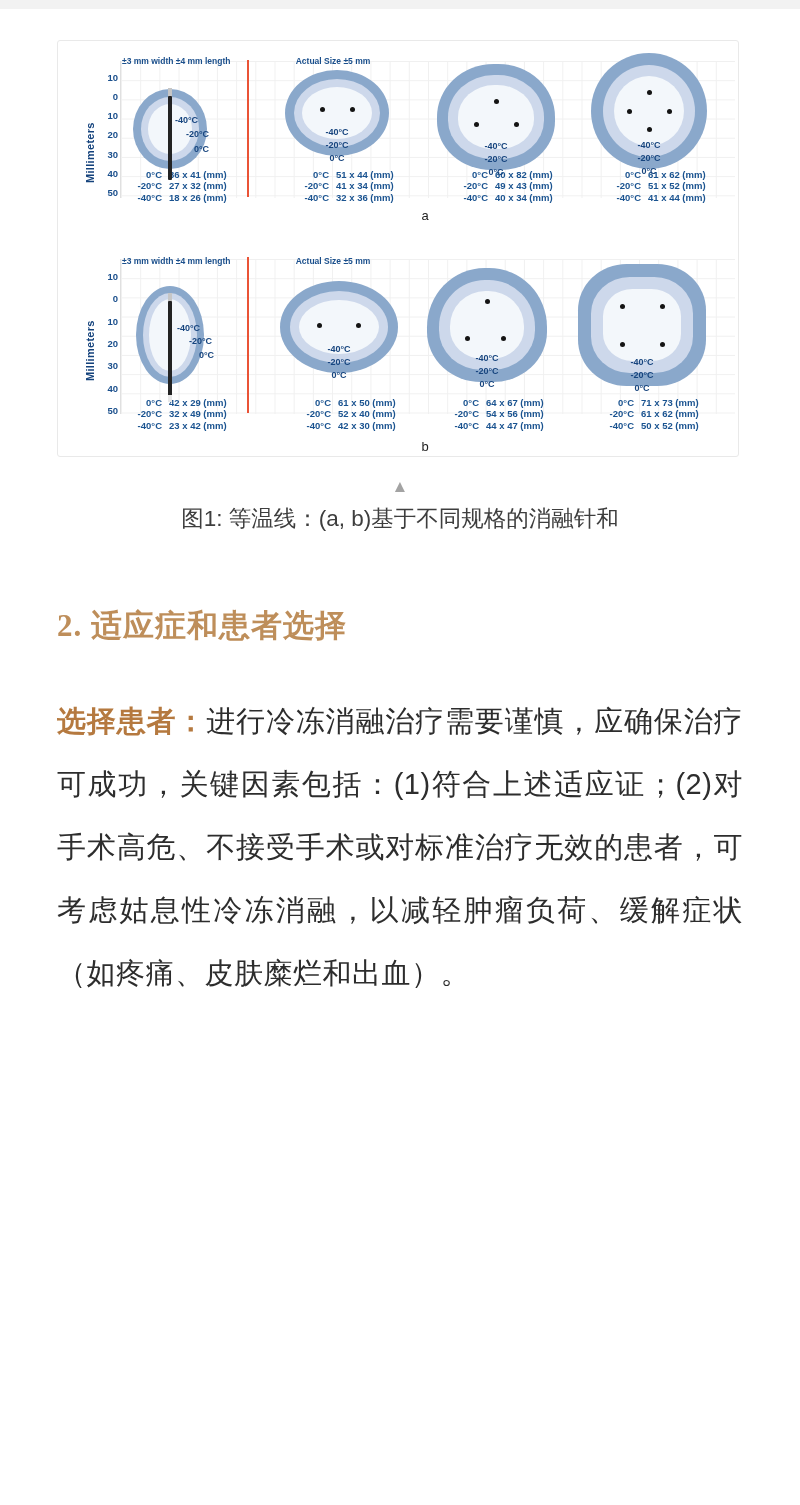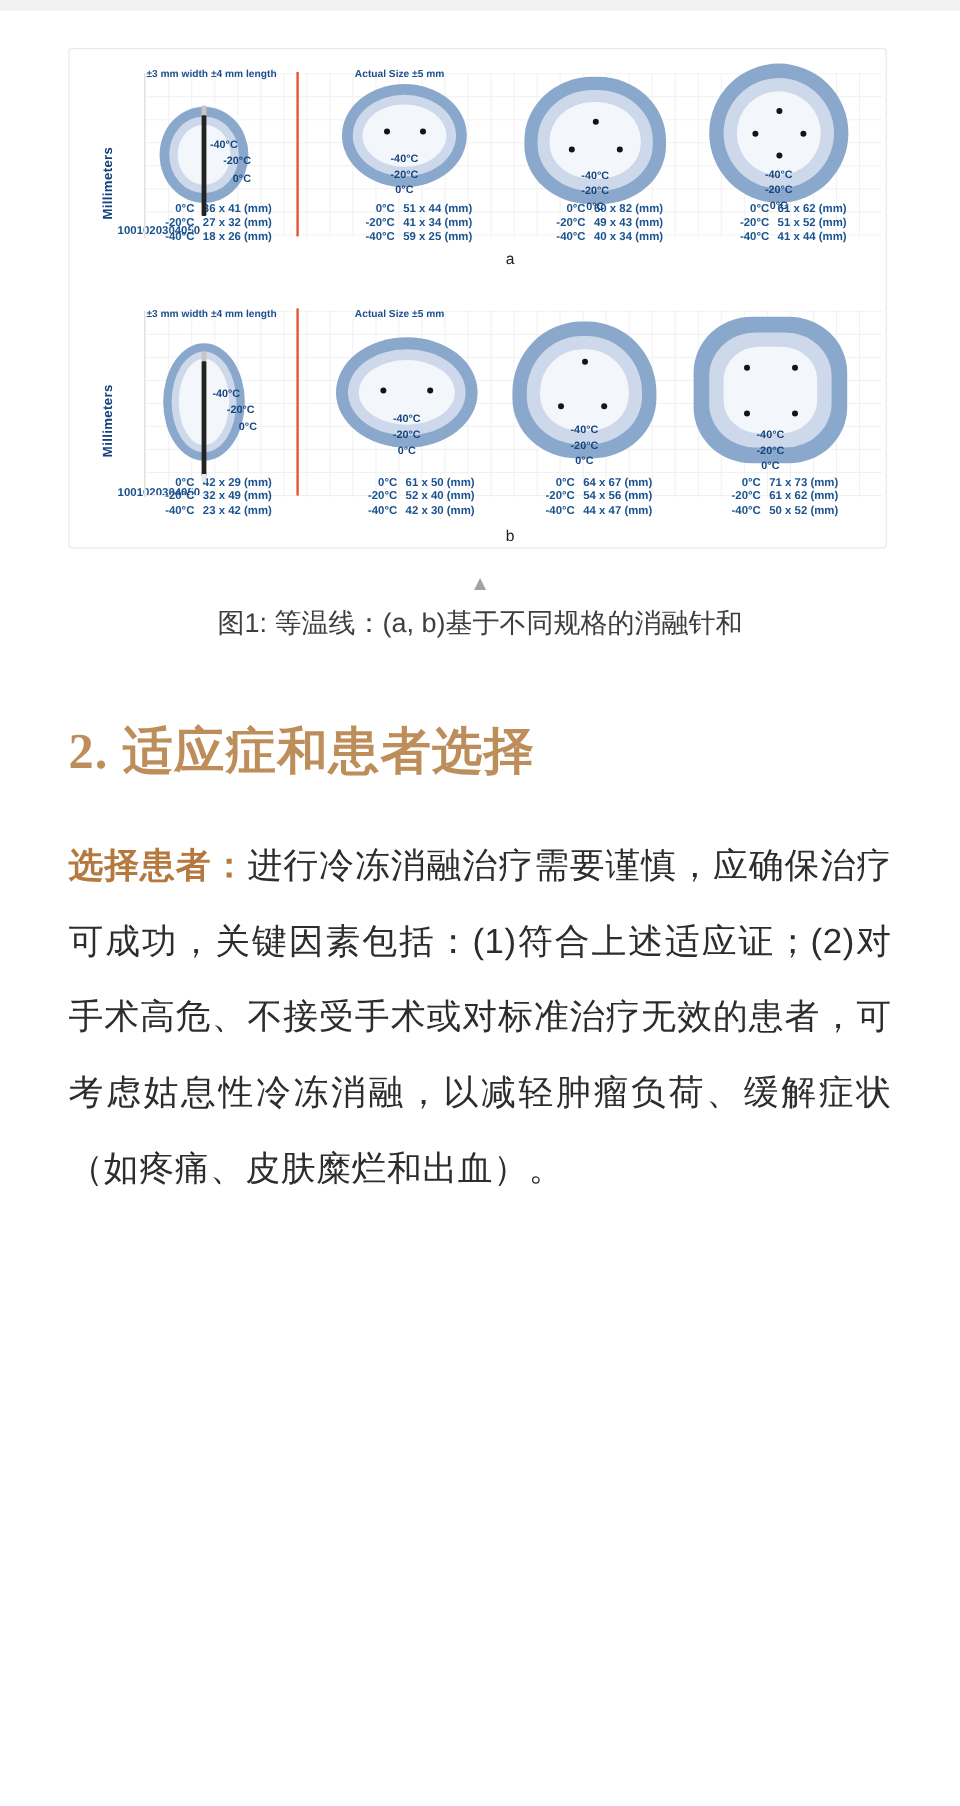--- a/index.html
+++ b/index.html
@@ -12,21 +12,21 @@
   .figure-card{
     position:relative;margin:31px 57px 0 57px;width:682px;height:417px;
     background:#fff;border:1px solid #e9e9e9;border-radius:3px;overflow:hidden;
     box-sizing:border-box;
   }
   .fig-row{position:absolute;left:0;width:682px;}
   .mm-label{
     position:absolute;writing-mode:vertical-rl;transform:rotate(180deg);
     font-size:11px;font-weight:bold;color:#14427c;letter-spacing:.3px;
   }
-  .ticks{position:absolute;display:flex;flex-direction:row;justify-content:space-between;
+  .ticks{position:absolute;display:flex;flex-direction:column;justify-content:space-between;
     align-items:flex-end;width:20px;font-size:9.5px;font-weight:600;color:#1a4f8c;}
   .grid{
     position:absolute;z-index:0;border-left:1px solid #e0e0e0;
     background-image:linear-gradient(#f0f0f0 1px,transparent 1px),
                      linear-gradient(90deg,#f0f0f0 1px,transparent 1px);
     background-size:19.2px 19.2px;
   }
   .redline{position:absolute;width:2px;background:#ea5336;z-index:2;}
   .panel{position:absolute;top:0;z-index:3;}
   .ptitle{position:absolute;font-size:8.5px;font-weight:700;color:#1a4f8c;white-space:nowrap;}
@@ -43,21 +43,21 @@
   .sizetbl .t{text-align:right;}
   .sizetbl .d{text-align:left;}
   .fig-letter{position:absolute;width:56px;text-align:center;font-size:13px;color:#222;}
   
   .arrow-row{margin-top:20px;text-align:center;line-height:19px;}
   .arrow-row span{font-size:17px;color:#a3a3a3;cursor:pointer;}
   .caption{margin-top:5px;text-align:center;font-size:22.5px;line-height:35px;color:#3e3e3e;}
   
   .section-heading{
     margin:68px 57px 0 57px;font-family:"Liberation Serif", serif;
-    font-size:42px;font-weight:bold;color:#be8e5a;line-height:44px;letter-spacing:1px;
+    font-size:31px;font-weight:bold;color:#be8e5a;line-height:44px;letter-spacing:1px;
   }
   .body-text{margin:42px 57px 0 57px;width:686px;}
   .body-text p{
     margin:0;font-size:29px;line-height:63px;color:#2d2d2d;
     text-align:justify;letter-spacing:.5px;
   }
   .lead{font-weight:bold;color:#b5793f;}
 </style>
 </head>
 <body>
@@ -108,21 +108,21 @@
           <div>-40°C</div>
           <div>-20°C</div>
           <div>0°C</div>
         </div>
         <div class="sizetbl" style="left: 31px; top: 120px;">
           <div class="t">0°C</div>
           <div class="d">51 x 44 (mm)</div>
           <div class="t">-20°C</div>
           <div class="d">41 x 34 (mm)</div>
           <div class="t">-40°C</div>
-          <div class="d">59 x 25 (mm)</div>
+          <div class="d">32 x 36 (mm)</div>
         </div>
       </div>
       <div class="panel" style="left: 360px; width: 150px; height: 198px;">
         <div class="ell" style="left: 19px; top: 15px; width: 118px; height: 106px; background: rgb(138, 168, 203); border-radius: 48% 48% 46% 46% / 50% 50% 46% 46%;"></div>
         <div class="ell" style="left: 30px; top: 26px; width: 96px; height: 84px; background: rgb(205, 216, 235); border-radius: 48% 48% 46% 46% / 50% 50% 46% 46%;"></div>
         <div class="ell" style="left: 40px; top: 36px; width: 76px; height: 64px; background: rgb(243, 247, 251); border-radius: 48% 48% 46% 46% / 50% 50% 46% 46%;"></div>
         <div class="dot" style="left: 75.5px; top: 49.5px;"></div>
         <div class="dot" style="left: 55.5px; top: 72.5px;"></div>
         <div class="dot" style="left: 95.5px; top: 72.5px;"></div>
         <div class="temp-stack" style="left: 28px; top: 91px;">

